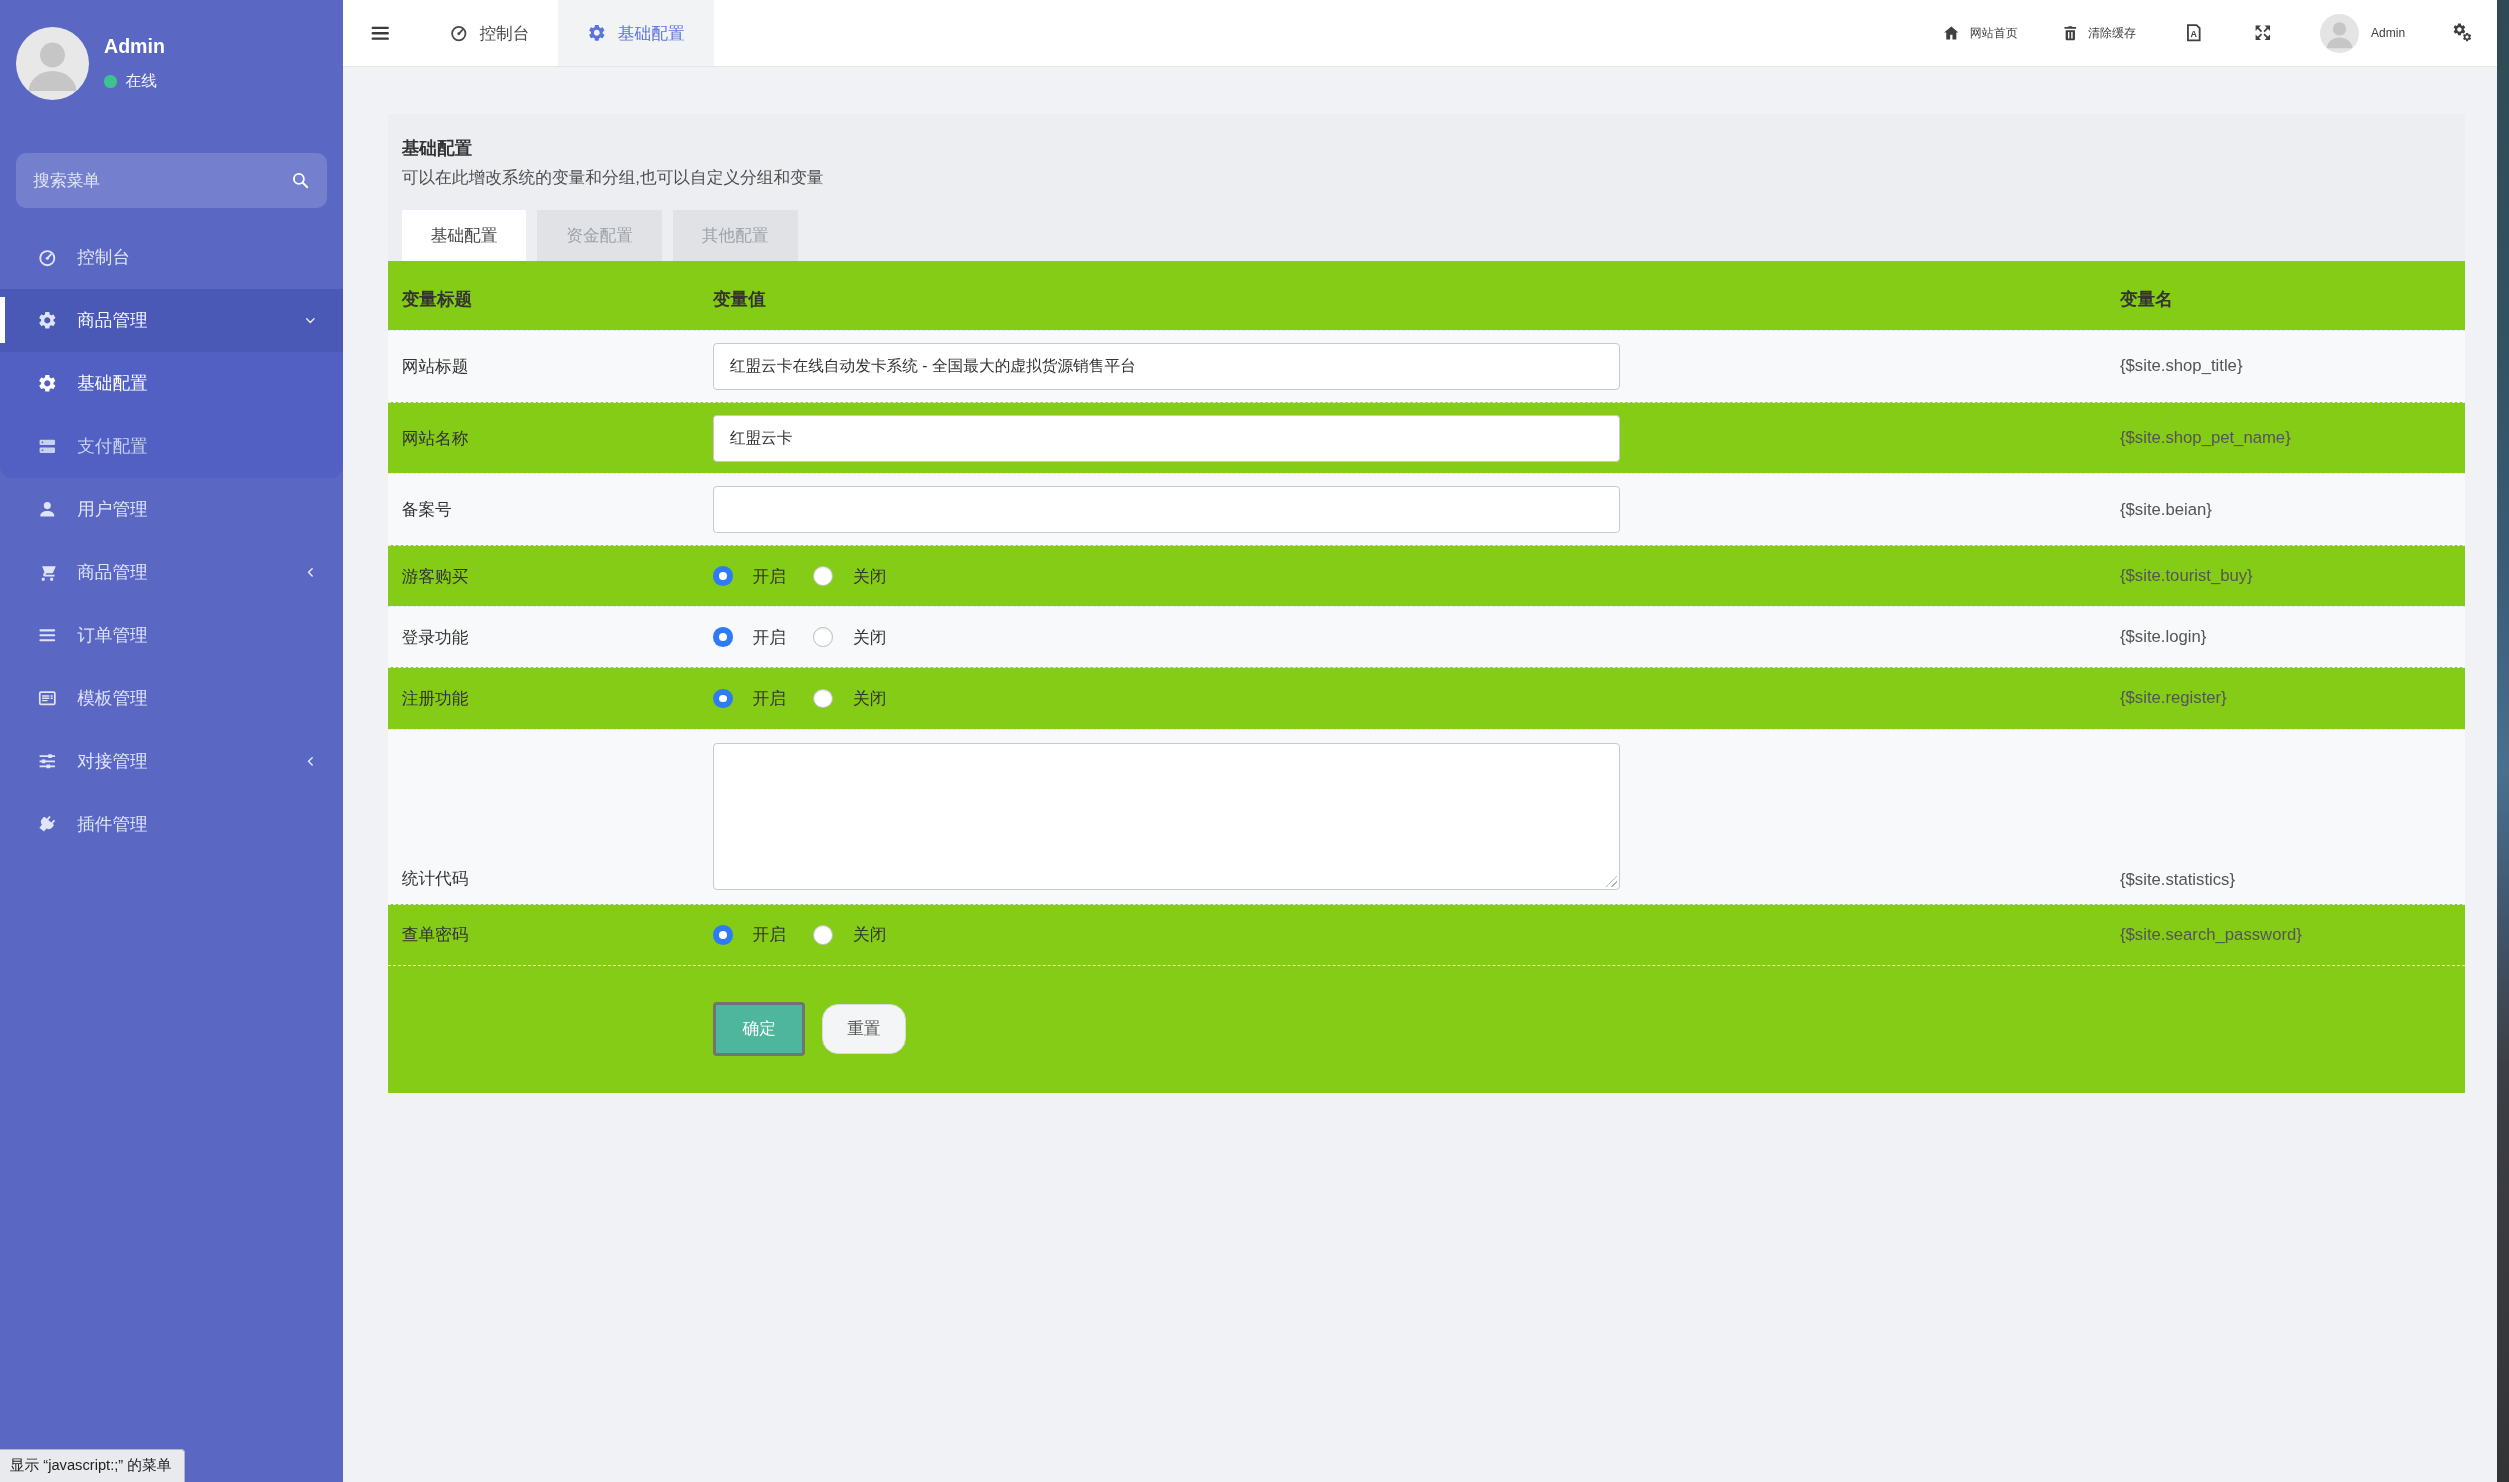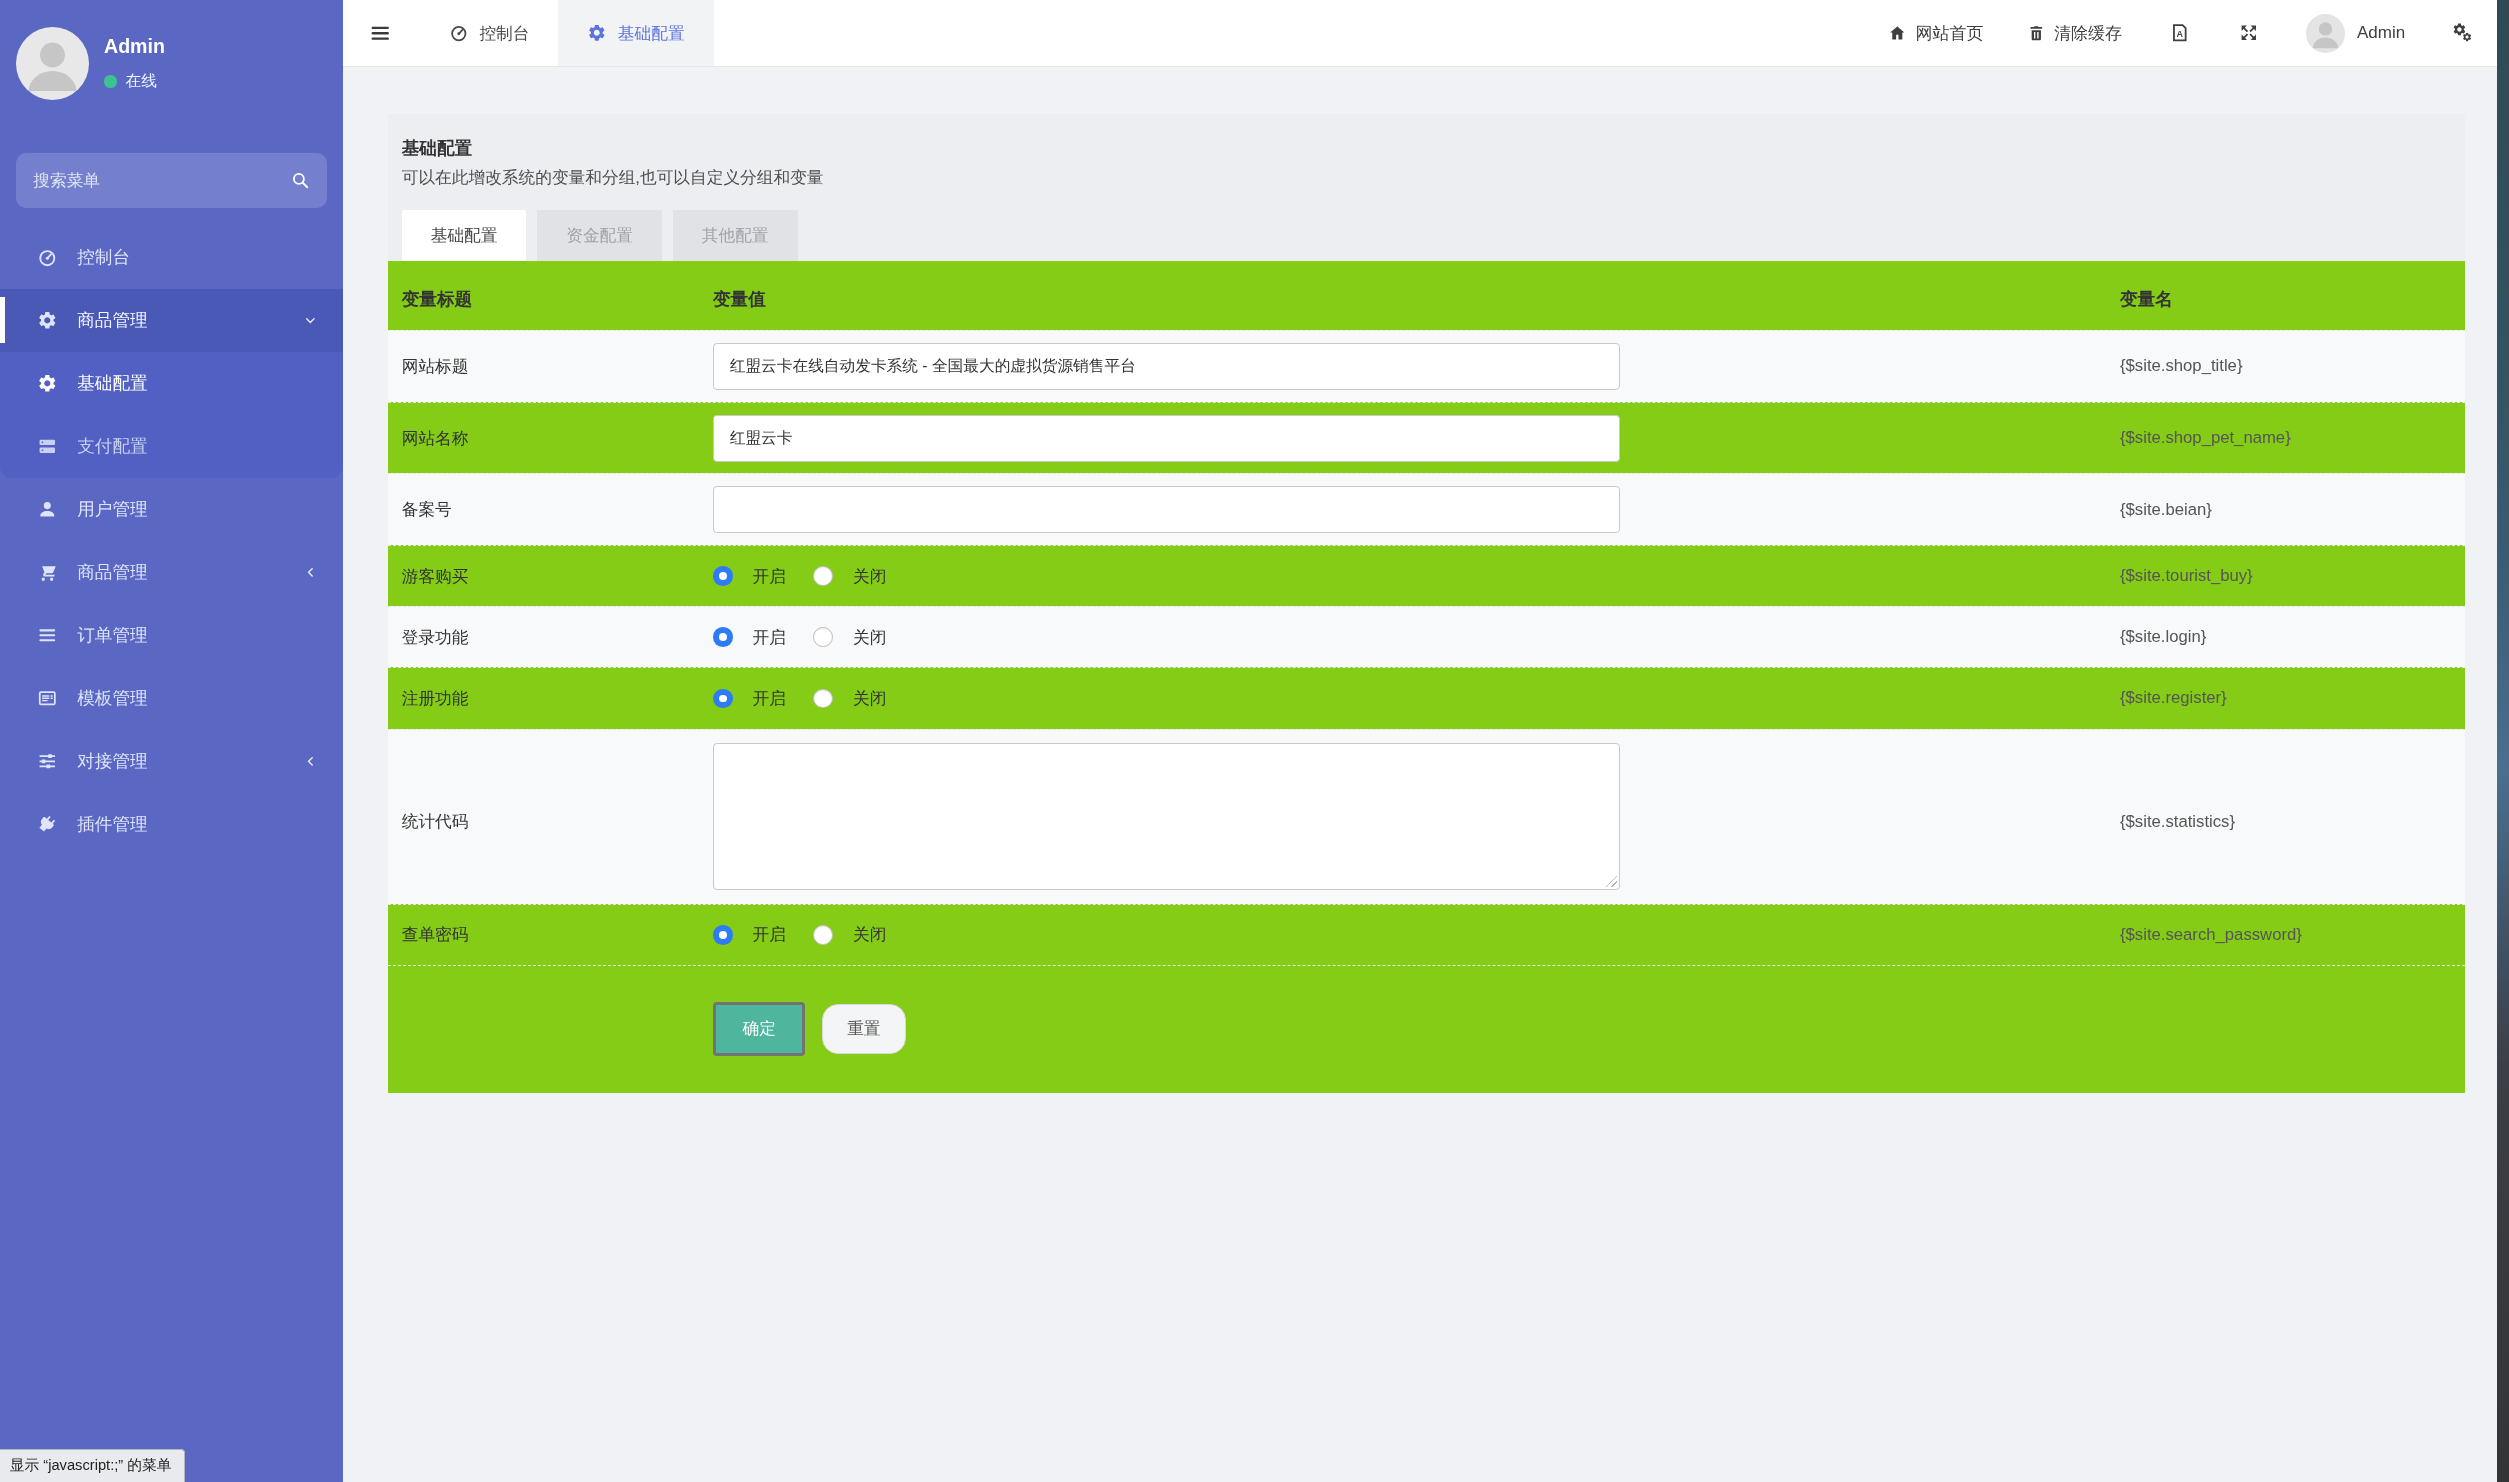--- a/index.html
+++ b/index.html
@@ -38,21 +38,21 @@
   .rightcol { flex:1; display:flex; flex-direction:column; min-width:0; margin-right:11.8px; }
 
   
   .navbar { height:67px; background:#fff; border-bottom:1px solid #e4e6e8; display:flex; align-items:center; flex:0 0 auto; }
   .hamburger { width:22.5px; height:22.5px; color:#3a3a3a; margin-left:25.5px; }
   .top-tab { display:flex; align-items:center; gap:10.8px; height:100%; padding:0 29px; font-size:16.7px; color:#4a4a4a; }
   .top-tab .icon { width:19.6px; height:19.6px; color:#4a4a4a; }
   .top-tab.first { margin-left:29px; }
   .top-tab.active { background:#f2f3f4; color:#5b74e0; }
   .top-tab.active .icon { color:#5b74e0; }
-  .nav-right { margin-left:auto; display:flex; align-items:center; padding-right:23.5px; color:#3f3f3f; font-size:17px; }
+  .nav-right { margin-left:auto; display:flex; align-items:center; padding-right:23.5px; color:#3f3f3f; font-size:12px; }
   .nav-link { display:flex; align-items:center; gap:8.8px; }
   .nav-link .icon { width:18.6px; height:18.6px; color:#3f3f3f; }
   .ml44 { margin-left:43px; } .ml48 { margin-left:47px; }
   .nav-ico { width:21.6px; height:21.6px; color:#3f3f3f; }
   .avatar-sm { width:39px; height:39px; border-radius:50%; background:#e4e4e4; overflow:hidden; }
   .nav-user { display:flex; align-items:center; gap:11.8px; }
 
   
   .main { flex:1; overflow:hidden; padding:47px 32px 0 45px; }
   .panel { width:100%; }
@@ -71,21 +71,21 @@
   .frow.striped { background:#f8f9fa; }
   .frow .col-var { color:#555; }
   .text-input { width:907px; height:47px; border:1px solid #c9c9c9; border-radius:3.9px; background:#fff; padding:0 15.7px; font-size:15.7px; color:#333; font-family:inherit; outline:none; }
   .radio-row { padding:18.6px 0; }
   .radio-group { display:flex; align-items:center; gap:27.4px; }
   .radio-item { display:flex; align-items:center; gap:20px; cursor:default; }
   .radio { width:19.6px; height:19.6px; border-radius:50%; position:relative; flex:0 0 auto; }
   .radio.on { background:#2e7bf6; }
   .radio.on::after { content:""; position:absolute; left:5.9px; top:5.9px; width:7.8px; height:7.8px; border-radius:50%; background:#fff; }
   .radio.off { background:#fff; border:1px solid #bdbdbd; box-shadow:inset 0 1px 2px rgba(0,0,0,.08); }
-  .ta-row { align-items:center; padding:13.7px 0; }
+  .ta-row { align-items:flex-end; padding:13.7px 0; }
   .ta-row .col-label, .ta-row .col-var { padding-top:9.8px; }
   .ta-wrap { position:relative; width:907px; }
   .textarea { width:907px; height:147px; border:1px solid #c9c9c9; border-radius:3.9px; background:#fff; resize:none; outline:none; font-family:inherit; font-size:15.7px; padding:9.8px 13.7px; display:block; }
   .resize-grip { position:absolute; right:2.9px; bottom:2.9px; width:11.8px; height:11.8px; clip-path:polygon(100% 0,100% 100%,0 100%); background:repeating-linear-gradient(135deg,transparent 0 2.9px,#b5b5b5 2.9px 4.4px); }
   .btn-row { border-top:1px dashed #e5e6e8; padding:19.6px 0 29px 0; display:flex; }
   .btn-ok { background:#4eb69d; border:3px solid #737373; color:#fff; font-size:16.7px; border-radius:3.9px; padding:12.7px 26.5px; font-family:inherit; cursor:default;margin-top:16px; }
   .btn-reset { background:#f4f5f6; border:1px solid #d9d9d9; color:#555; font-size:16.7px; border-radius:16px; padding:12.7px 24.5px; margin-left:11.8px; font-family:inherit; cursor:default; }
 
   
   .edge-strip { position:absolute; right:0; top:0; width:11.8px; height:100%; z-index:10;

